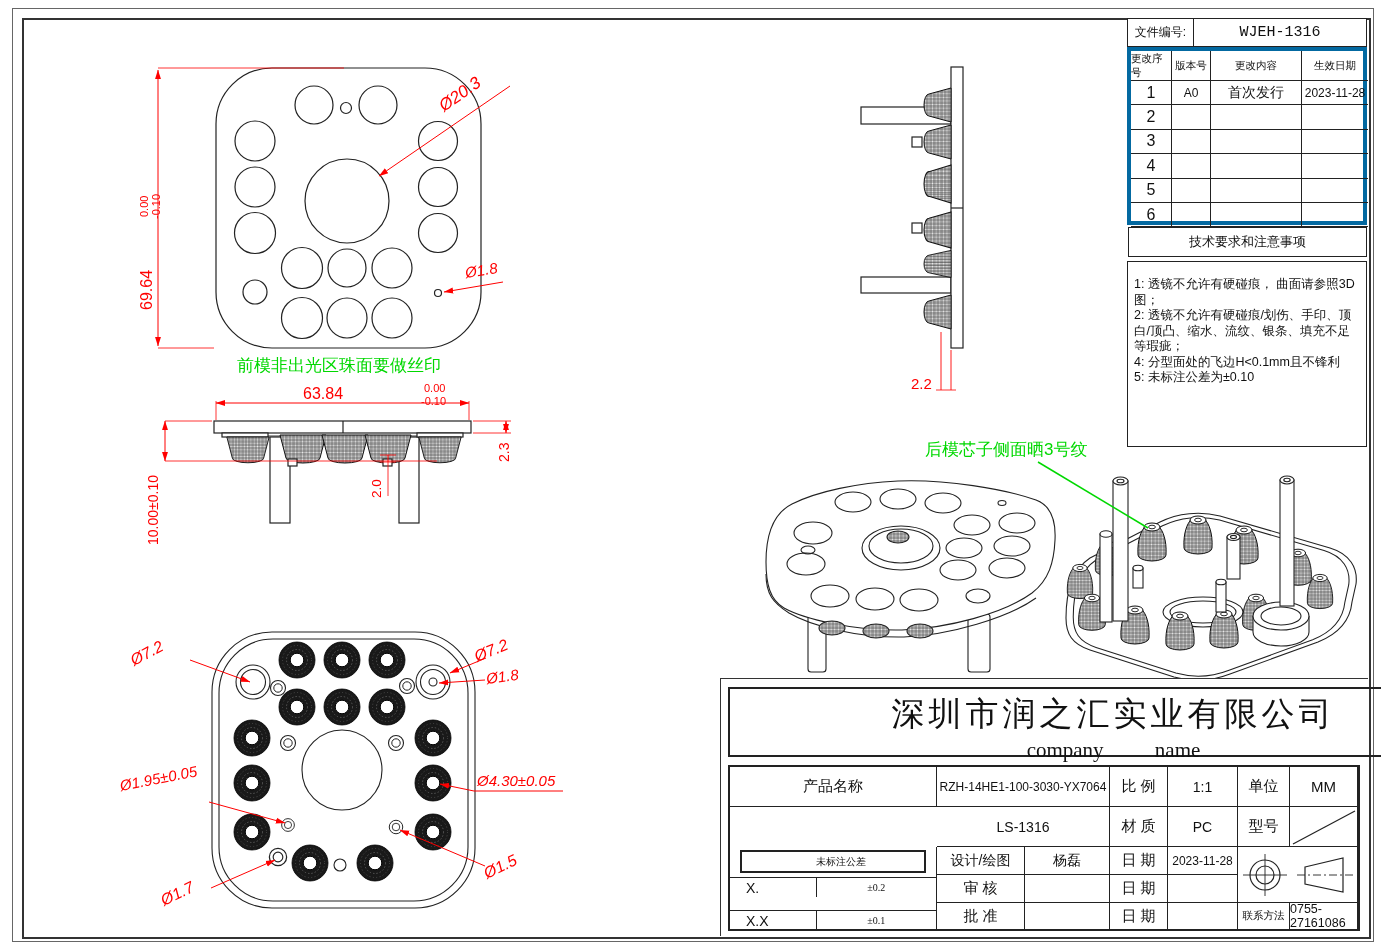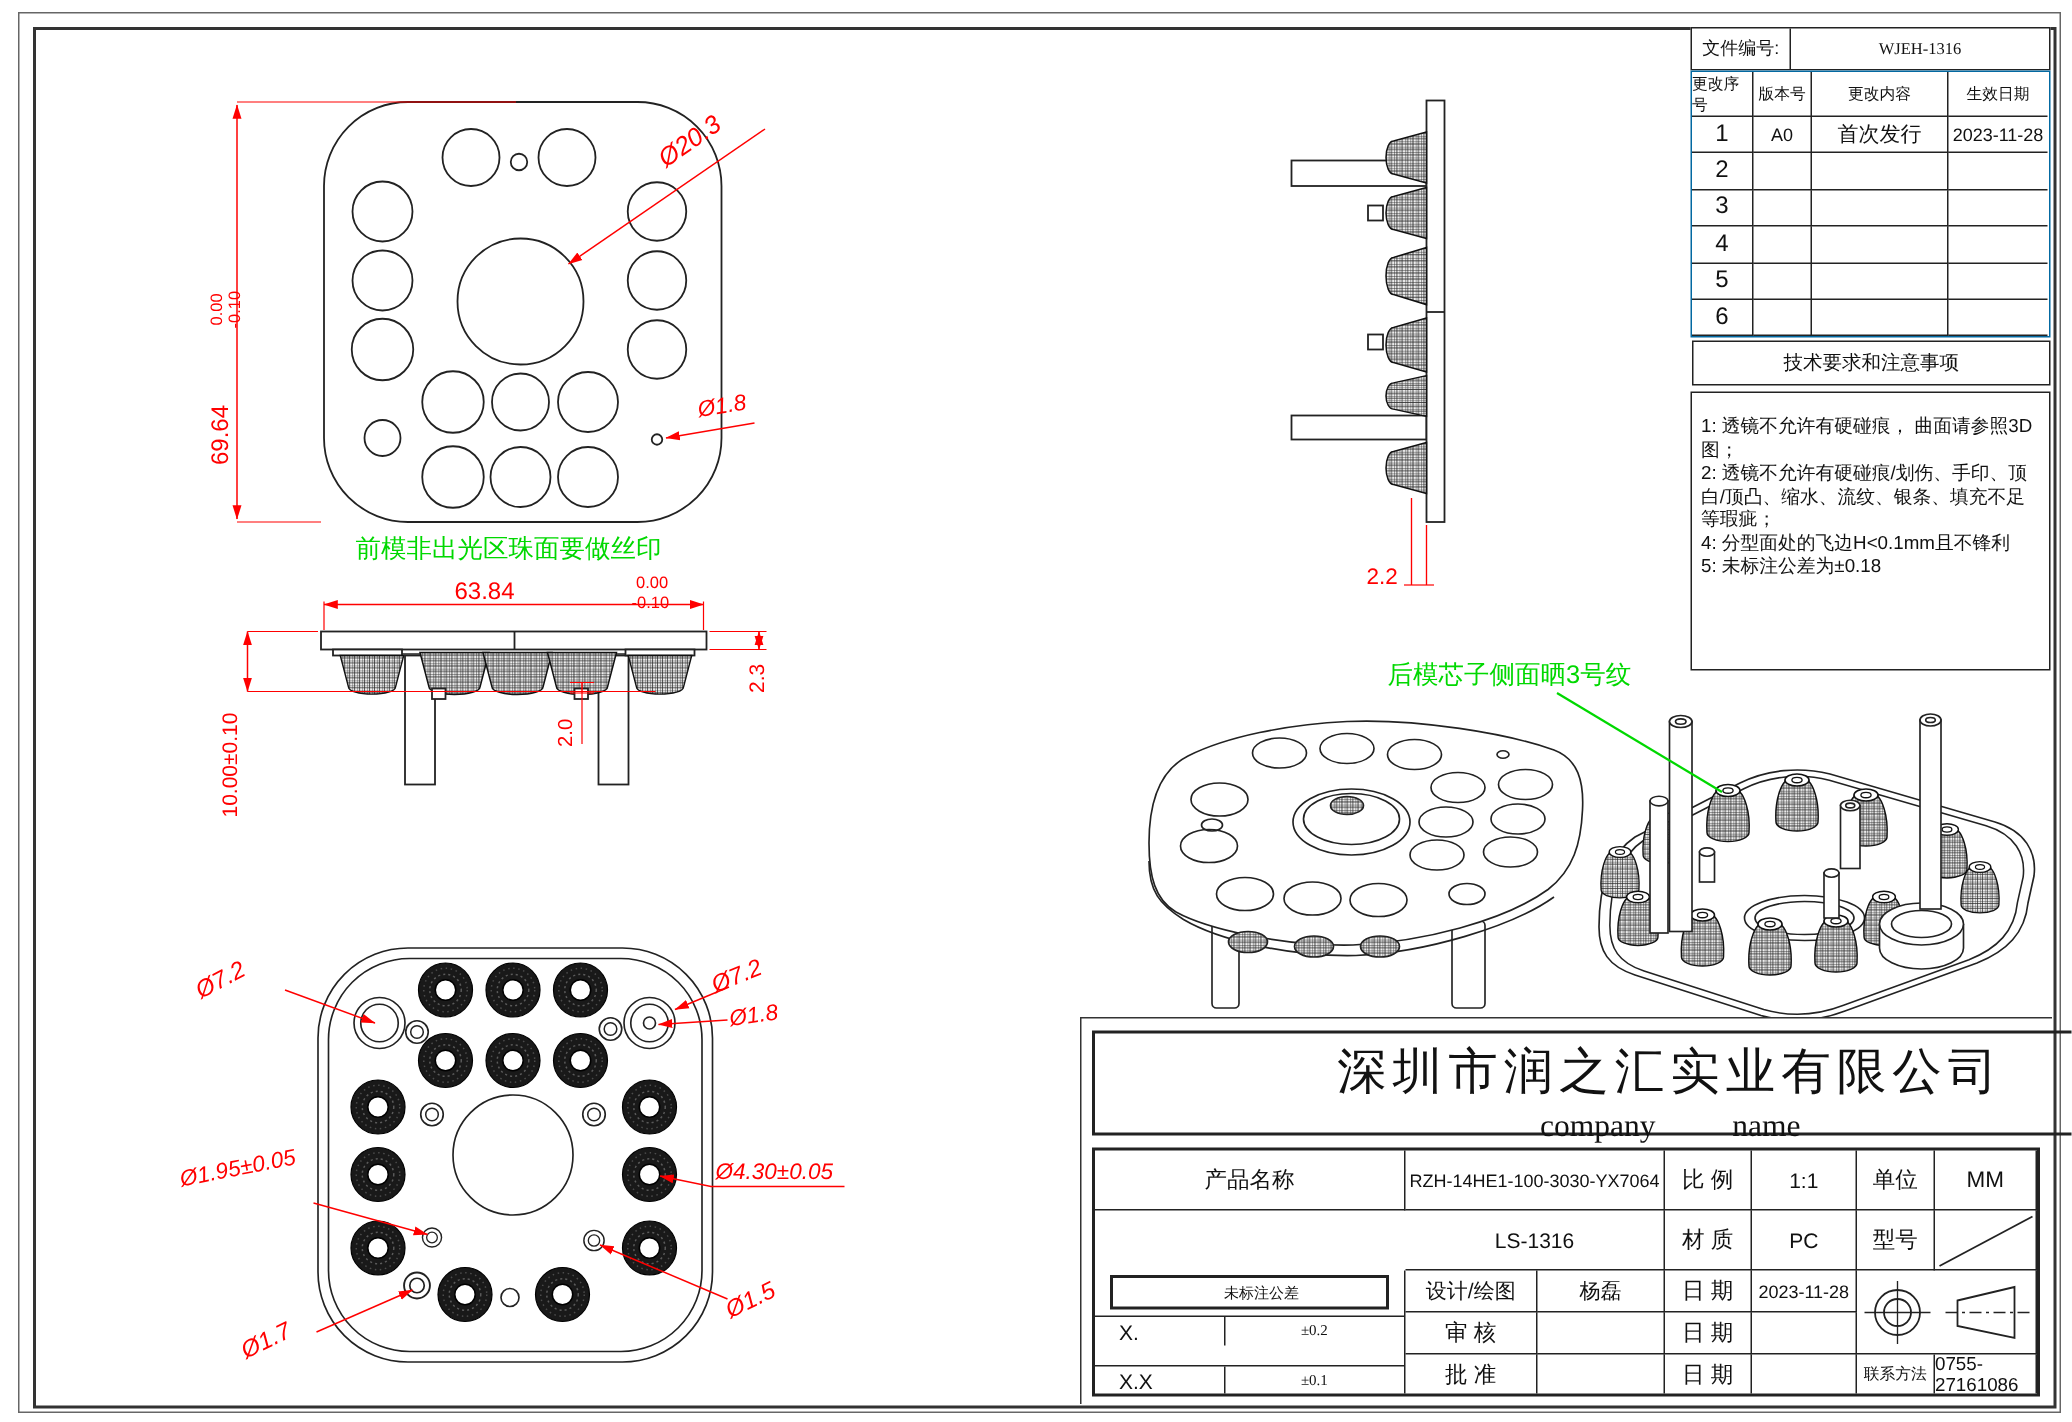--- a/index.html
+++ b/index.html
@@ -3,22 +3,22 @@
 <meta charset="utf-8">
 <style>
   html,body{margin:0;padding:0;background:#fff;}
   body{width:1381px;height:948px;position:relative;font-family:"Liberation Sans",sans-serif;color:#111;}
   .abs{position:absolute;}
   .frame-outer{left:12px;top:8px;width:1360px;height:932px;border:1px solid #666;}
   .frame-inner{left:22px;top:18px;width:1345px;height:917px;border:2px solid #333;}
   
   .filebox{left:1127px;top:18px;width:240px;height:29px;display:flex;border:1px solid #222;box-sizing:border-box;background:#fff;}
   .filebox .lbl{width:65px;border-right:1px solid #222;display:flex;align-items:center;justify-content:center;font-size:12px;}
-  .filebox .val{flex:1;display:flex;align-items:center;justify-content:center;font-size:11px;font-family:Liberation Serif, serif;}
-  .revtable{left:1127px;top:47px;width:240px;height:178px;border:1px solid #0369a1;box-sizing:border-box;display:grid;
+  .filebox .val{flex:1;display:flex;align-items:center;justify-content:center;font-size:15px;font-family:Liberation Mono, monospace;}
+  .revtable{left:1127px;top:47px;width:240px;height:178px;border:4px solid #0369a1;box-sizing:border-box;display:grid;
             grid-template-columns:41px 39px 91px 66px;grid-template-rows:30px repeat(6,24.4px);background:#fff;}
   .revtable div{border-right:1px solid #222;border-bottom:1px solid #222;display:flex;align-items:center;justify-content:center;overflow:hidden;}
   .revtable div:nth-child(4n){border-right:none;}
   .rh{font-size:10.5px;}
   .rseq{font-size:16px;}
   .rcell{font-size:12px;}
   .techtitle{left:1128px;top:227px;width:239px;height:30px;border:1px solid #222;box-sizing:border-box;display:flex;align-items:center;justify-content:center;font-size:13px;background:#fff;}
   .techbox{left:1127px;top:261px;width:240px;height:186px;border:1px solid #222;box-sizing:border-box;padding:15px 5px 0 6px;font-size:12.5px;line-height:15.5px;background:#fff;}
   
   .tb{left:720px;top:678px;width:647px;height:257px;border-top:1px solid #333;border-left:1px solid #333;background:#fff;}
@@ -349,21 +349,21 @@
   <div class="rcell"></div>
   <div class="rcell"></div>
   <div class="rcell"></div>
 </div>
 
 <div class="abs techtitle">技术要求和注意事项</div>
 <div class="abs techbox">
   <div>1: 透镜不允许有硬碰痕， 曲面请参照3D图；</div>
   <div>2: 透镜不允许有硬碰痕/划伤、手印、顶白/顶凸、缩水、流纹、银条、填充不足等瑕疵；</div>
   <div>4: 分型面处的飞边H&lt;0.1mm且不锋利</div>
-  <div>5: 未标注公差为±0.18</div>
+  <div>5: 未标注公差为±0.10</div>
 </div>
 
 <div class="abs tb">
   <div class="abs company">
     <div class="cn">深圳市润之汇实业有限公司</div>
     <div class="en">company name</div>
   </div>
   <div class="abs tbl">
 
     <div class="cell lab" style="grid-column:1;grid-row:1">产品名称</div>

